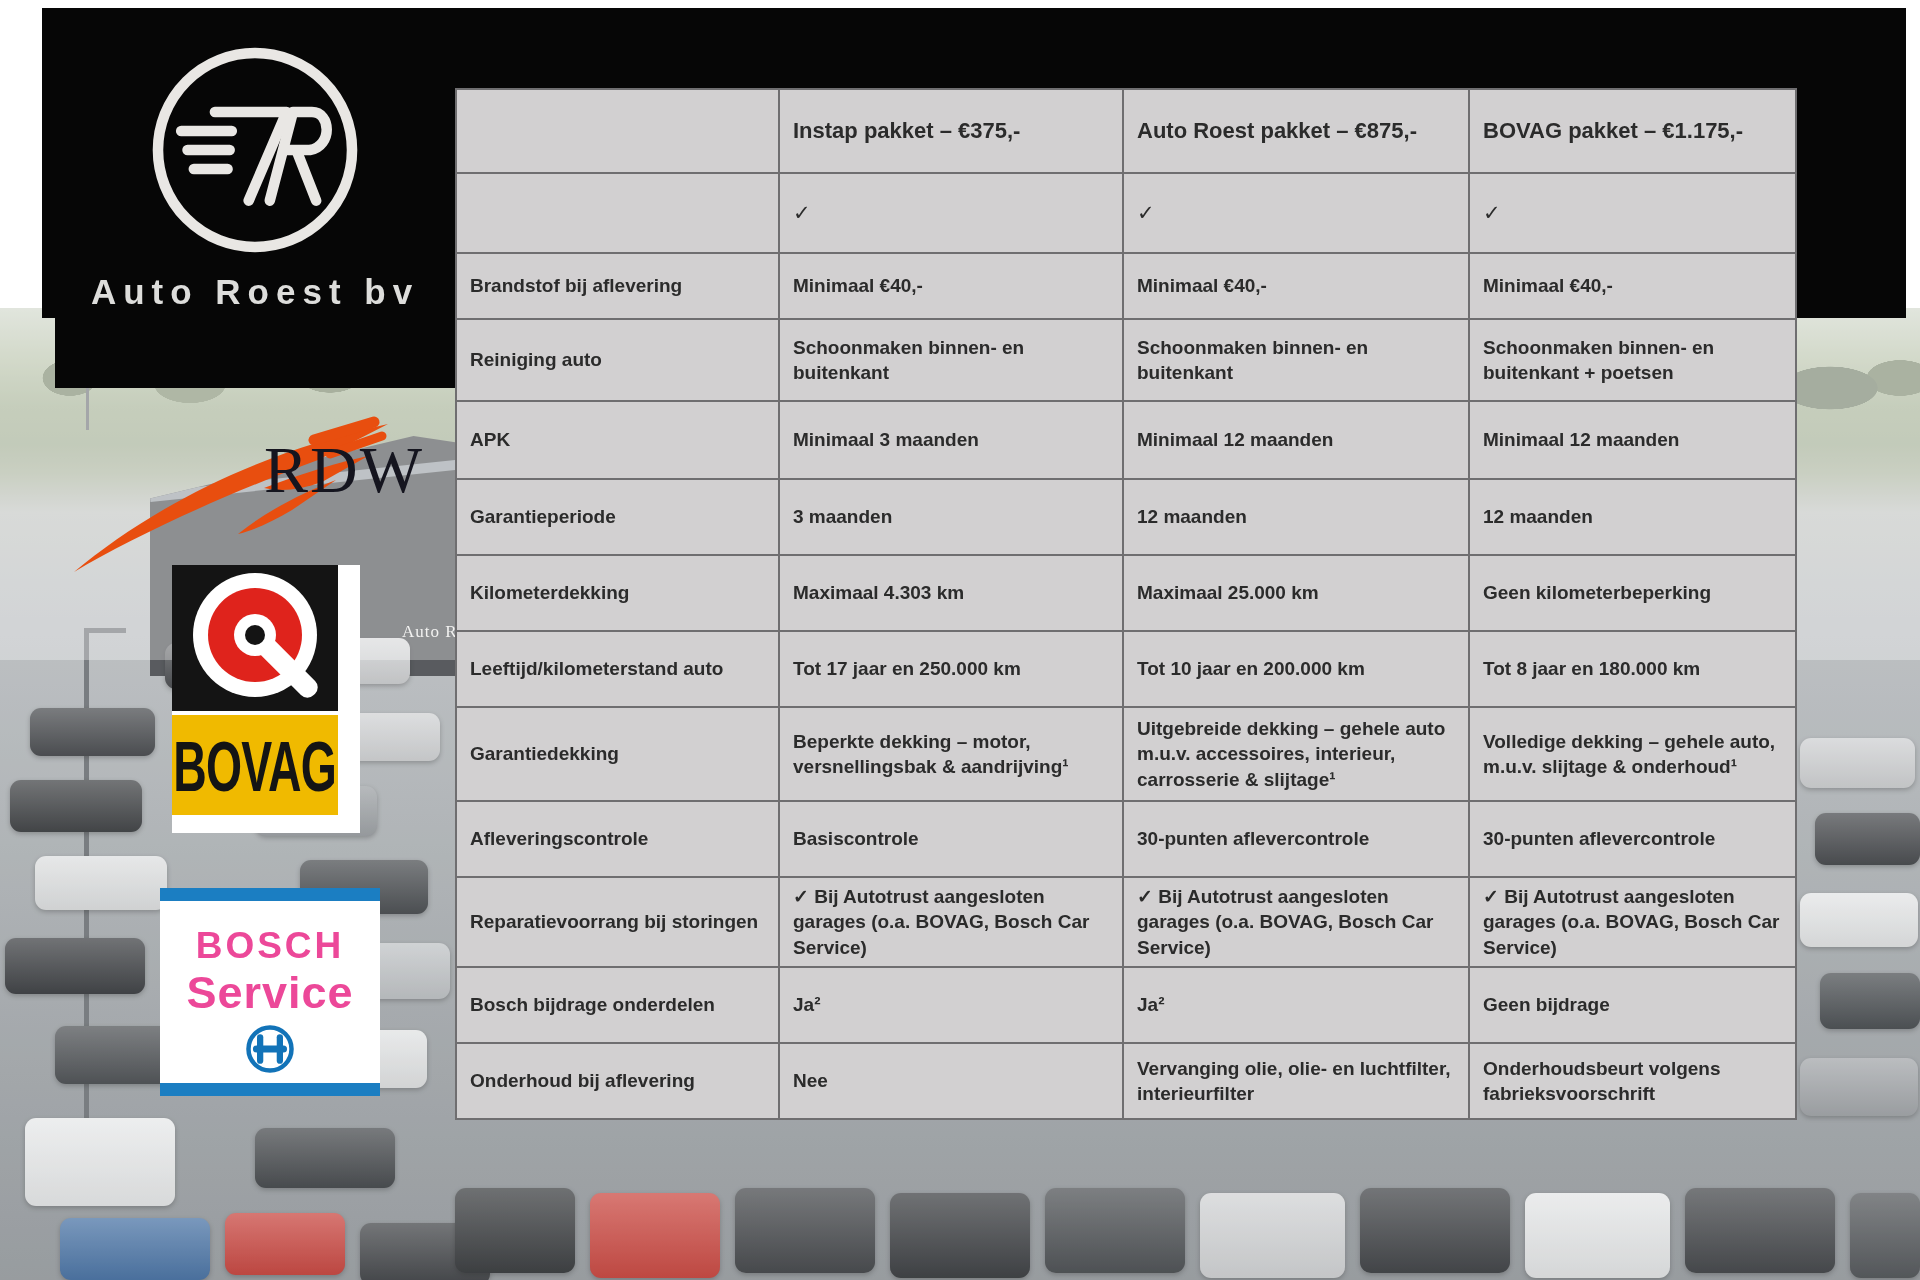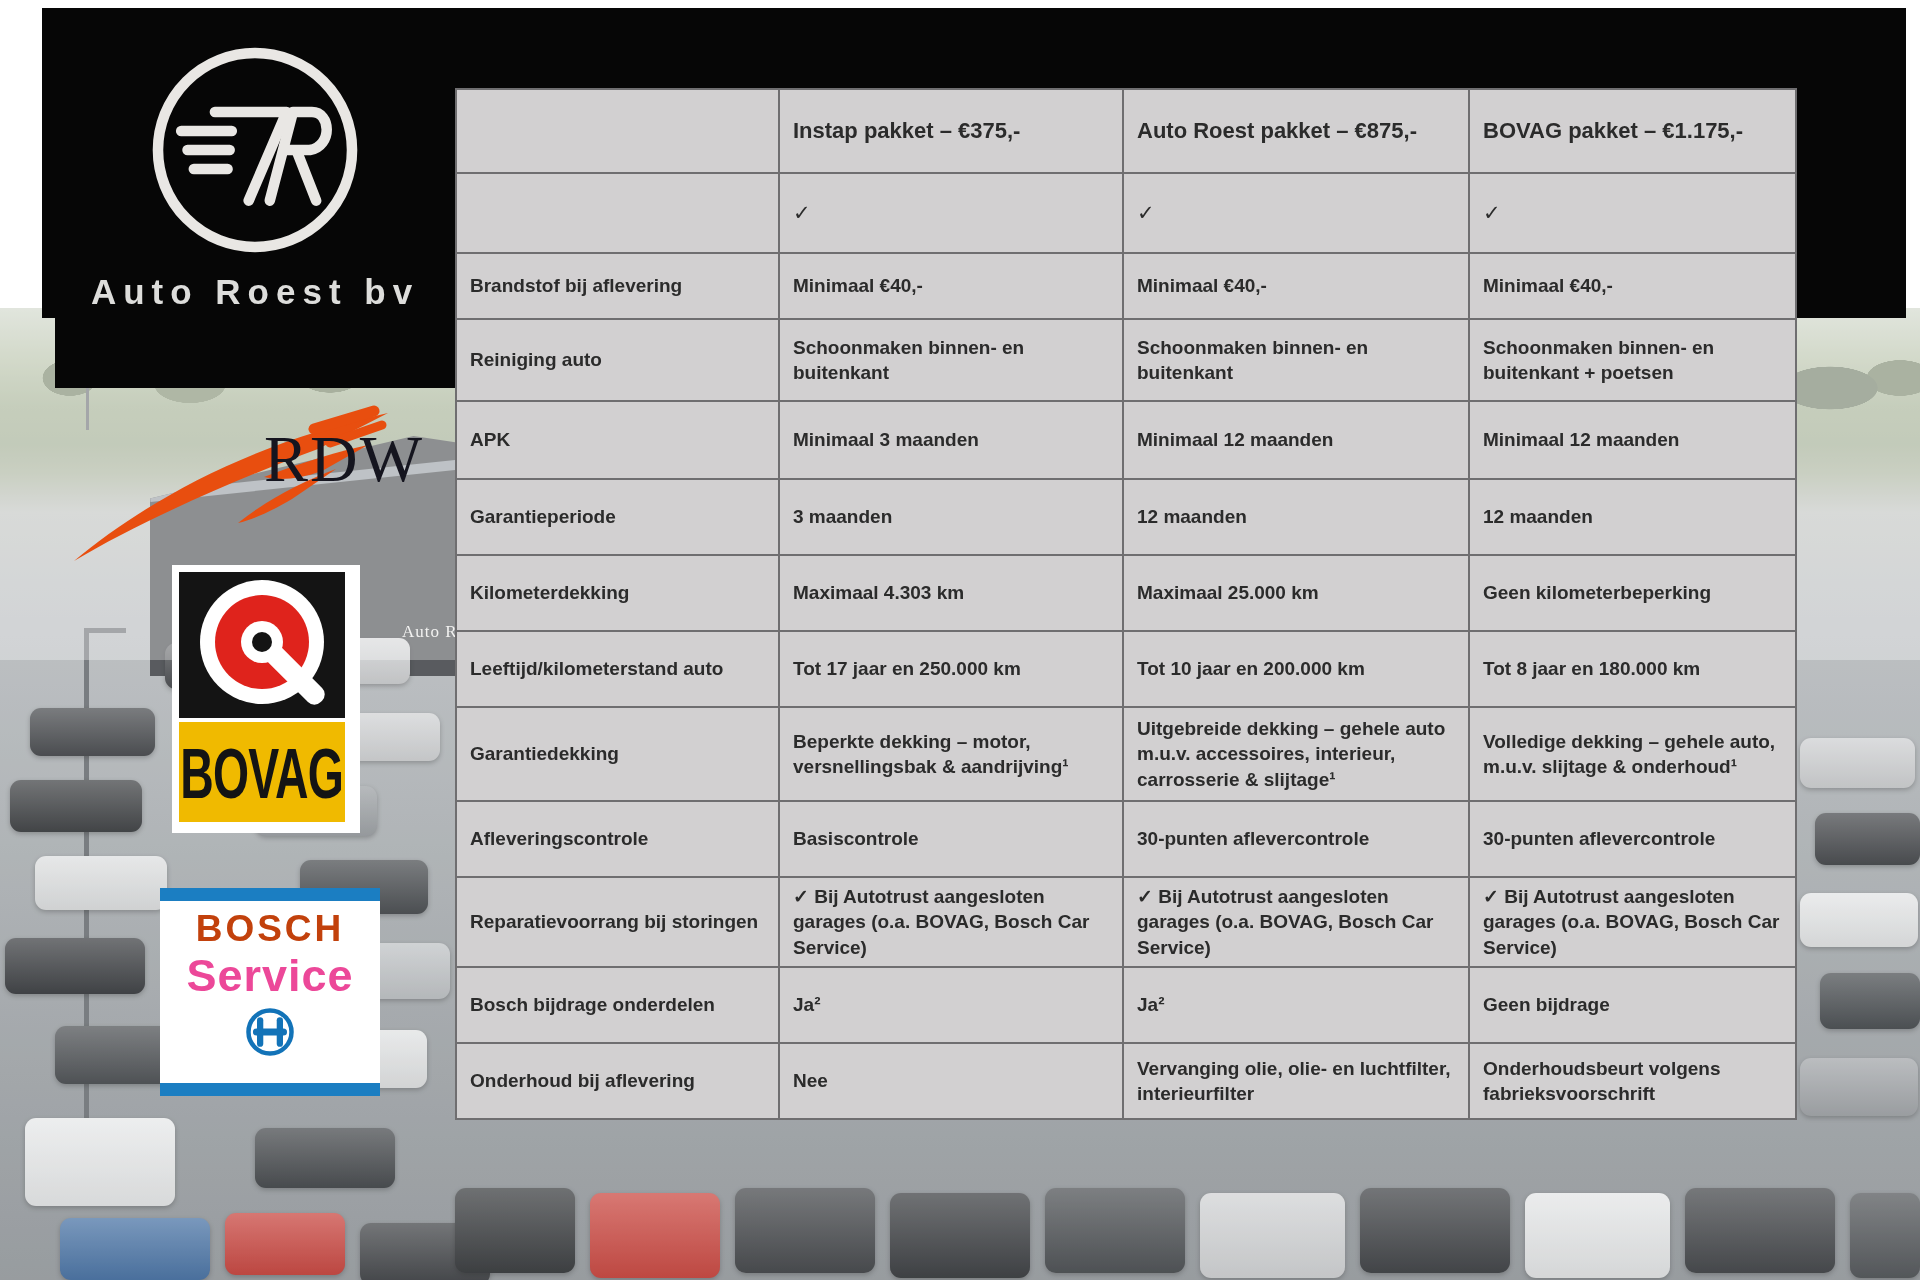--- a/index.html
+++ b/index.html
@@ -32,33 +32,33 @@
   .wash-bottom{position:absolute;left:0;top:660px;width:1920px;height:620px;background:rgba(255,255,255,.15);z-index:1;}
 
   
   .black-band{position:absolute;left:42px;top:8px;width:1864px;height:310px;background:#060606;z-index:2;}
   .logo-box{position:absolute;left:55px;top:8px;width:400px;height:380px;background:#060606;z-index:3;
     display:flex;flex-direction:column;align-items:center;}
   .logo-box svg{margin-top:26px;}
   .dealer-name{margin-top:6px;color:#dddddb;font-size:35px;font-weight:bold;letter-spacing:7px;white-space:nowrap;}
 
   
-  .rdw{position:absolute;left:68px;top:403px;width:360px;height:170px;z-index:3;}
+  .rdw{position:absolute;left:68px;top:414px;width:360px;height:170px;z-index:3;}
   .rdw .rdw-text{position:absolute;left:196px;top:18px;font-family:"Liberation Serif",serif;
     font-size:66px;color:#15151f;letter-spacing:2px;}
   .bovag{position:absolute;left:172px;top:565px;width:188px;height:268px;background:#ffffff;
-    padding:7px;box-sizing:border-box;z-index:3;}
+    padding:0;box-sizing:border-box;z-index:3;}
   .bovag .band{width:166px;height:100px;background:#f0ba00;display:flex;align-items:center;justify-content:center;}
   .bovag .band span{font-size:58px;font-weight:bold;color:#141414;letter-spacing:-1px;
     transform:scale(0.8,1.22);transform-origin:center;}
   .bosch{position:absolute;left:160px;top:888px;width:220px;height:208px;background:#ffffff;z-index:3;
     display:flex;flex-direction:column;align-items:center;}
   .bosch .bar{width:100%;height:13px;background:#1b7ec2;}
   .bosch .bar.bottom{margin-top:auto;}
-  .bosch-word{margin-top:7px;font-size:37px;font-weight:bold;color:#c2410c;letter-spacing:3px;}
+  .bosch-word{margin-top:24px;font-size:37px;font-weight:bold;color:#ec4899;letter-spacing:3px;}
   .service-word{margin-top:0;font-size:45px;font-weight:bold;color:#ec4899;letter-spacing:1px;}
   .bosch svg{margin-top:4px;}
 
   
   .table-wrap{position:absolute;left:455px;top:88px;z-index:4;}
   table.pkg{table-layout:fixed;width:1340px;border-collapse:collapse;background:#d2d0d1;}
   table.pkg th,table.pkg td{border:2px solid #6f6e70;vertical-align:middle;
     padding:2px 13px;color:#2b2b2b;text-align:left;font-weight:bold;font-size:19px;line-height:1.32;
     overflow:hidden;}
   table.pkg th{font-size:22px;}

